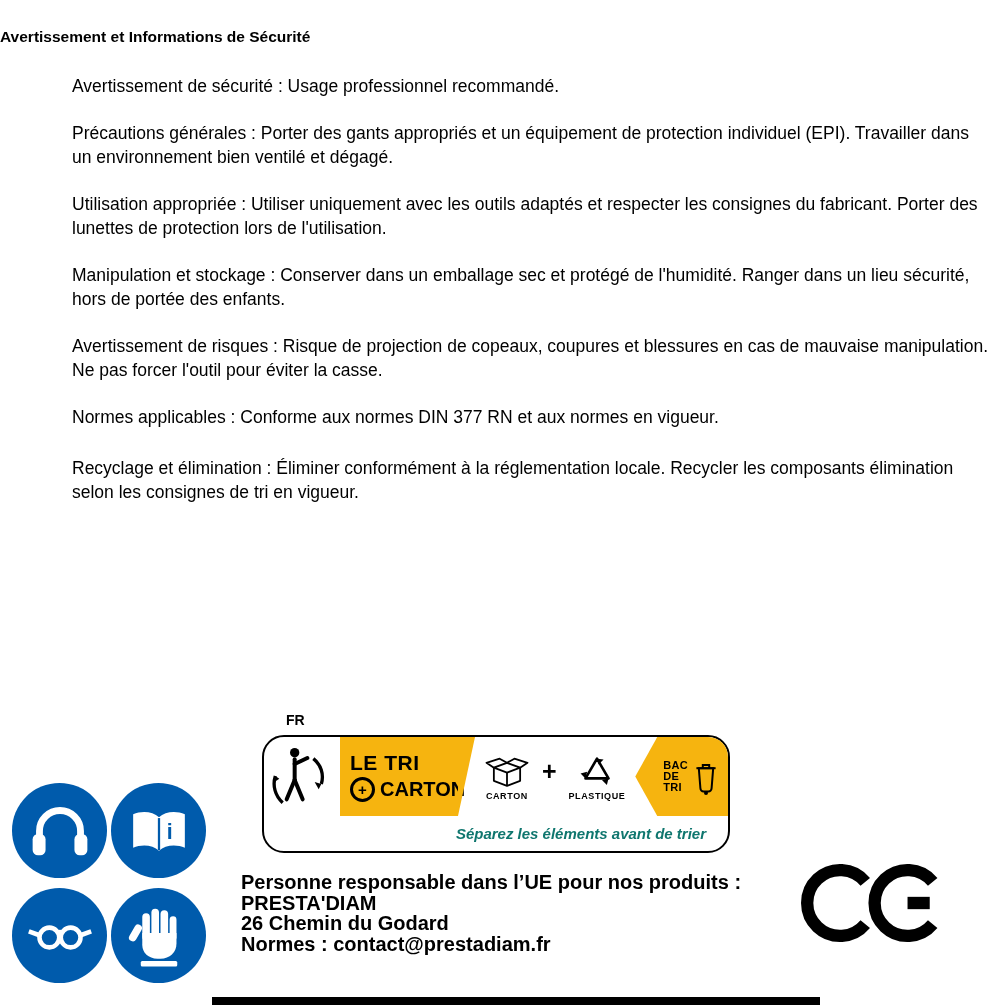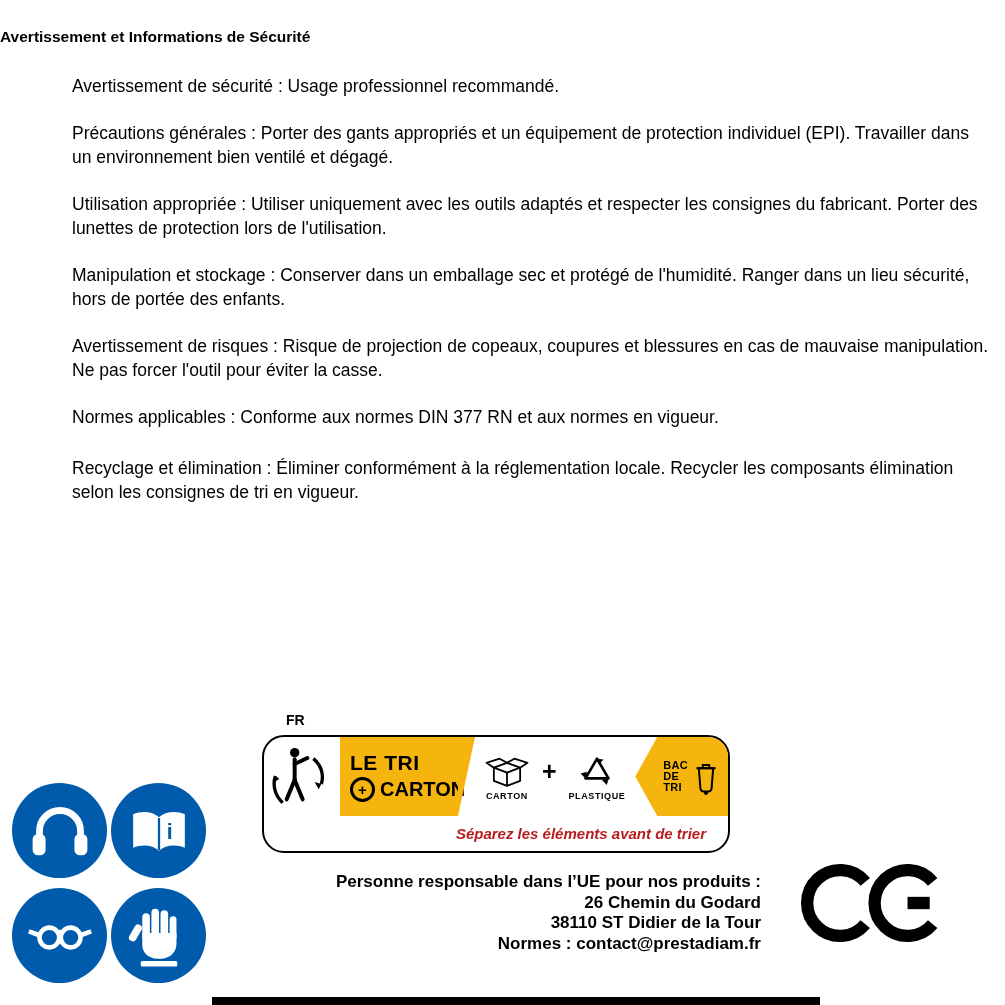--- a/index.html
+++ b/index.html
@@ -68,26 +68,26 @@
   .material-label{font-size:9px;font-weight:bold;letter-spacing:.6px;}
   .plus-big{font-size:25px;font-weight:bold;margin-top:-10px;}
   .bac-flag{
     background:var(--label-yellow);flex:0 0 auto;
     display:flex;align-items:center;gap:6px;padding:0 10px 0 28px;
     clip-path:polygon(22px 0,100% 0,100% 100%,22px 100%,0 50%);
   }
   .bac-text{display:flex;flex-direction:column;font-weight:bold;font-size:11px;line-height:11px;letter-spacing:.3px;}
   .bin-icon svg{width:24px;height:40px;display:block;}
   .tagline-row{flex:1;display:flex;align-items:center;justify-content:flex-end;padding-right:22px;}
-  .tagline{font-style:italic;font-weight:bold;font-size:15px;color:#b91c1c;}
+  .tagline{font-style:italic;font-weight:bold;font-size:15px;color:#0f766e;}
 
   
   .responsible{
-    position:absolute;left:241px;top:872px;width:520px;text-align:right;
-    font-weight:bold;font-size:17px;line-height:20.5px;
+    position:absolute;left:241px;top:872px;width:520px;text-align:left;
+    font-weight:bold;font-size:20px;line-height:20.5px;
   }
 
   
   .ce{position:absolute;left:799px;top:850px;width:148px;height:106px;}
   .ce svg{width:100%;height:100%;display:block;}
 
   .bottom-bar{position:absolute;left:212px;top:997px;width:608px;height:8px;background:#000;}
 </style>
 </head>
 <body>
@@ -222,22 +222,22 @@
       </div>
     </div>
 
     <div class="tagline-row">
       <span class="tagline">Séparez les éléments avant de trier</span>
     </div>
   </div>
 
   <div class="responsible">
     <div>Personne responsable dans l’UE pour nos produits :</div>
+    <div>PRESTA'DIAM</div>
     <div>26 Chemin du Godard</div>
-    <div>38110 ST Didier de la Tour</div>
     <div>Normes : contact@prestadiam.fr</div>
   </div>
 
   <div class="ce">
     <svg viewBox="0 0 180 104" aria-label="CE">
       <g fill="none" stroke="#000" stroke-width="15">
         <path d="M 80.6 26.3 A 40 40 0 1 0 80.6 77.7"></path>
         <path d="M 162.6 26.3 A 40 40 0 1 0 162.6 77.7"></path>
         <path d="M 132 52 H 159"></path>
       </g>

